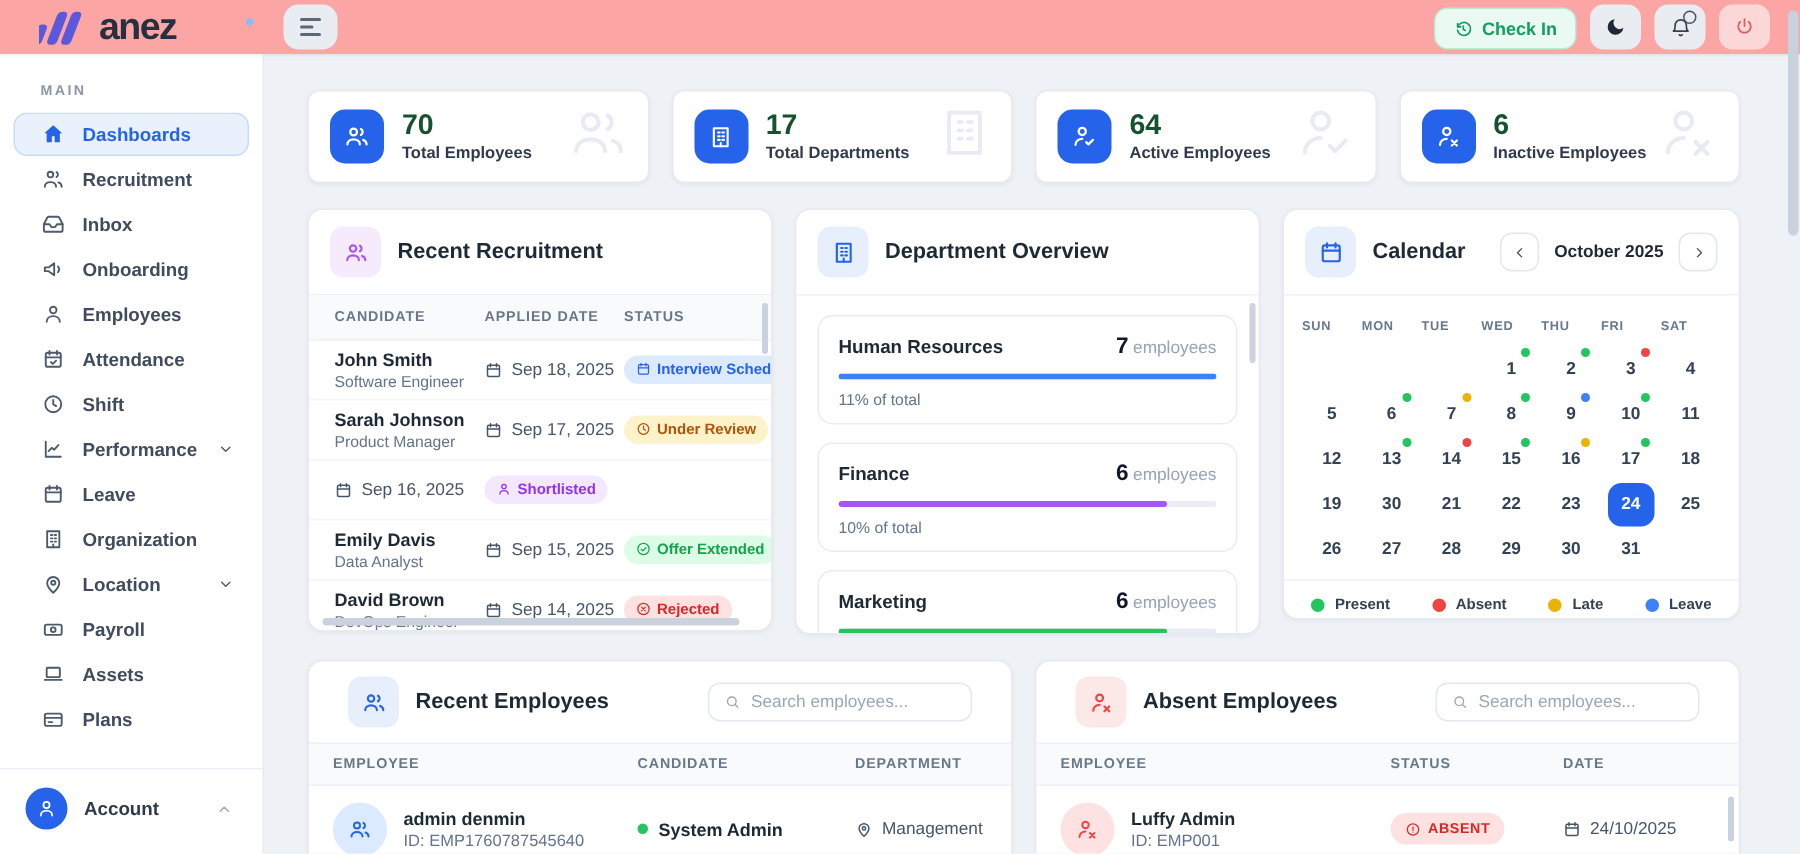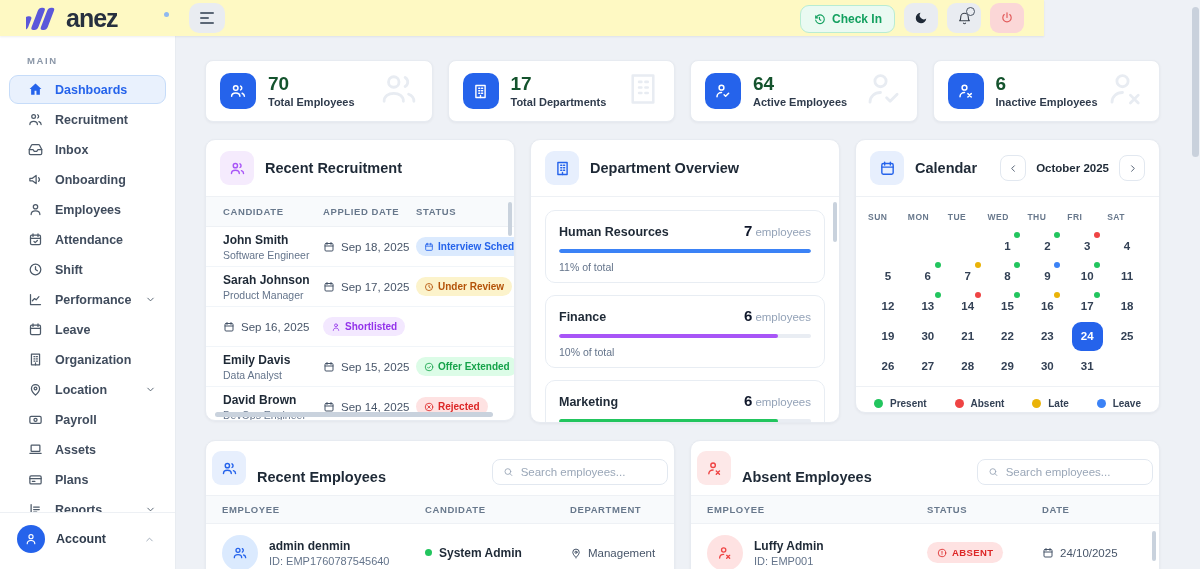--- a/index.html
+++ b/index.html
@@ -1,21 +1,21 @@
 <!DOCTYPE html>
 <html><head>
 <meta charset="utf-8">
 <style>
   * { box-sizing:border-box; margin:0; padding:0; }
   html,body { width:1200px; height:569px; overflow:hidden; }
   body { font-family:"Liberation Sans",sans-serif; background:#eef1f6; color:#1e2936; }
   svg.ic { fill:none; stroke:currentColor; stroke-width:2; stroke-linecap:round; stroke-linejoin:round; }
 
   
-  .topbar { position:fixed; top:0; left:0; width:1044px; height:36px; background:#fef9c3; display:flex; align-items:center; z-index:20; box-shadow:0 1px 2px rgba(16,24,40,.07); }
+  .topbar { position:fixed; top:0; left:0; width:1200px; height:36px; background:#fca5a5; display:flex; align-items:center; z-index:20; box-shadow:0 1px 2px rgba(16,24,40,.07); }
   .logo-wrap { width:176px; flex:none; display:flex; align-items:center; gap:6px; padding-left:26px; position:relative; }
   .logo-text { font-size:25px; font-weight:bold; color:#27303f; letter-spacing:-1px; line-height:1; }
   .logo-dot { position:absolute; left:164px; top:6px; width:5px; height:5px; border-radius:50%; background:#8fb9f0; }
   .hamburger { margin-left:13px; width:36px; height:30px; background:#e9ecf1; border:none; border-radius:10px; display:flex; flex-direction:column; justify-content:center; align-items:center; gap:3px; cursor:pointer; }
   .hamburger i { display:block; height:2px; border-radius:2px; background:#5b6776; }
   .hamburger i:nth-child(1){width:14px}.hamburger i:nth-child(2){width:9px; align-self:flex-start; margin-left:11px}.hamburger i:nth-child(3){width:14px}
   .topbar-right { margin-left:auto; margin-right:20px; display:flex; align-items:flex-end; gap:9px; }
   .checkin-btn { display:flex; align-items:center; gap:6px; padding:6px 12px; background:#eafaf2; border:1px solid #b8ecd3; border-radius:9px; color:#13a05f; font-size:12px; font-weight:bold; cursor:pointer; }
   .icon-btn { width:34px; height:30px; border:none; border-radius:9px; background:#e9ecf1; color:#39404b; display:flex; align-items:center; justify-content:center; cursor:pointer; position:relative; }
   .icon-btn.power { background:#fbd7d7; color:#e25c5c; }
@@ -84,21 +84,21 @@
   .cal-cell { height:30px; display:flex; align-items:center; justify-content:center; position:relative; font-size:11.5px; font-weight:600; color:#334155; }
   .cal-dot { position:absolute; top:1px; right:7px; width:6px; height:6px; border-radius:50%; display:none; }
   .cal-dot[style] { display:block; }
   .cal-cell.sel .cal-num { background:#2563eb; color:#fff; width:31px; height:29px; border-radius:9px; display:flex; align-items:center; justify-content:center; }
   .cal-legend { border-top:1px solid #eef1f5; margin-top:5px; padding:11px 18px; display:flex; justify-content:space-between; }
   .leg-item { display:flex; align-items:center; gap:7px; font-size:10px; font-weight:600; color:#334155; }
   .leg-dot { width:9px; height:9px; border-radius:50%; }
 
   .bot-row { display:flex; gap:15px; margin-top:17px; }
   .card-bot { flex:1; height:200px; position:relative; overflow:hidden; }
-  .card-head-bot { display:flex; align-items:flex-end; gap:11px; padding:10px 6px; }
+  .card-head-bot { display:flex; align-items:center; gap:11px; padding:10px 26px; }
   .search-box { margin-left:auto; display:flex; align-items:center; gap:7px; border:1px solid #e2e8f0; border-radius:8px; padding:6px 10px; width:176px; color:#9aa7b8; background:#fff; }
   .search-box input { border:none; outline:none; width:100%; font-size:11.5px; font-family:inherit; color:#334155; background:transparent; }
   .search-box input::placeholder { color:#9aa7b8; }
   .btable-head { display:grid; background:#f8fafc; border-top:1px solid #eef1f5; border-bottom:1px solid #eef1f5; padding:8px 16px; font-size:9.5px; font-weight:bold; letter-spacing:.6px; color:#68788c; }
   .brow { display:grid; align-items:center; padding:10px 16px; border-bottom:1px solid #f1f5f9; height:58px; }
   .g-rec { grid-template-columns:203px 145px 1fr; }
   .g-abs { grid-template-columns:220px 115px 1fr; }
   .emp { display:flex; align-items:center; gap:11px; }
   .emp-avatar { width:36px; height:36px; border-radius:50%; display:flex; align-items:center; justify-content:center; flex:none; }
   .emp-avatar.blue { background:#dbeafe; color:#2563eb; }
@@ -264,30 +264,20 @@
         </svg>
       <span>Assets</span>
     </div>
     <div class="nav-item">
       <svg class="ic" viewBox="0 0 24 24">
           <rect x="3" y="6" width="18" height="13" rx="2"></rect>
           <path d="M3 10.5h18M7 15h4"></path>
         </svg>
       <span>Plans</span>
     </div>
-    <div class="nav-item">
-      <svg class="ic" viewBox="0 0 24 24">
-          <path d="M5 4v16h14"></path>
-          <path d="M9 8h9M9 12h9M9 16h5"></path>
-        </svg>
-      <span>Reports</span>
-      <svg class="ic nav-chev" viewBox="0 0 24 24">
-          <path d="m6 9 6 6 6-6"></path>
-        </svg>
-    </div>
   </nav>
   <div class="account-row">
     <span class="account-avatar">
       <svg class="ic" width="14" height="14" viewBox="0 0 24 24">
           <circle cx="12" cy="8" r="3.5"></circle>
           <path d="M5.5 20c0-3.3 2.9-5.5 6.5-5.5s6.5 2.2 6.5 5.5"></path>
         </svg>
     </span>
     <span>Account</span>
     <svg class="ic nav-chev" viewBox="0 0 24 24">

